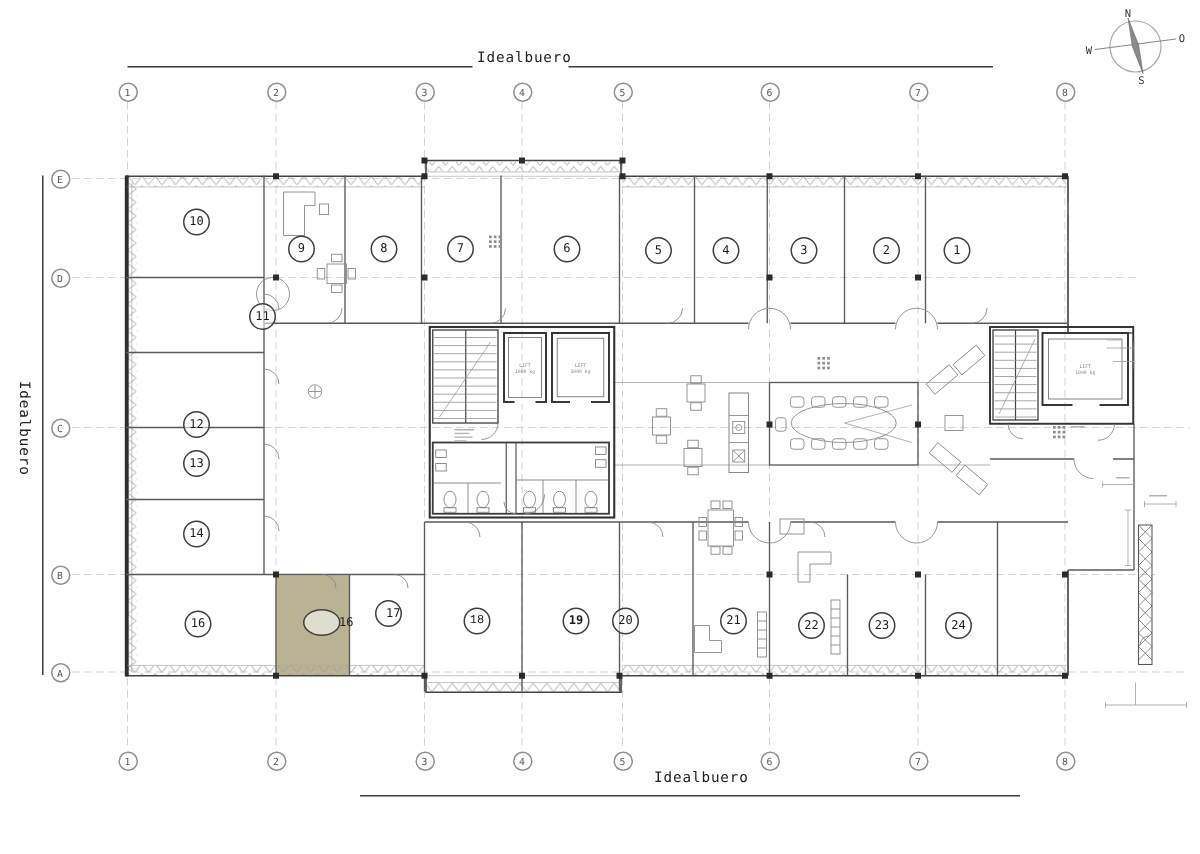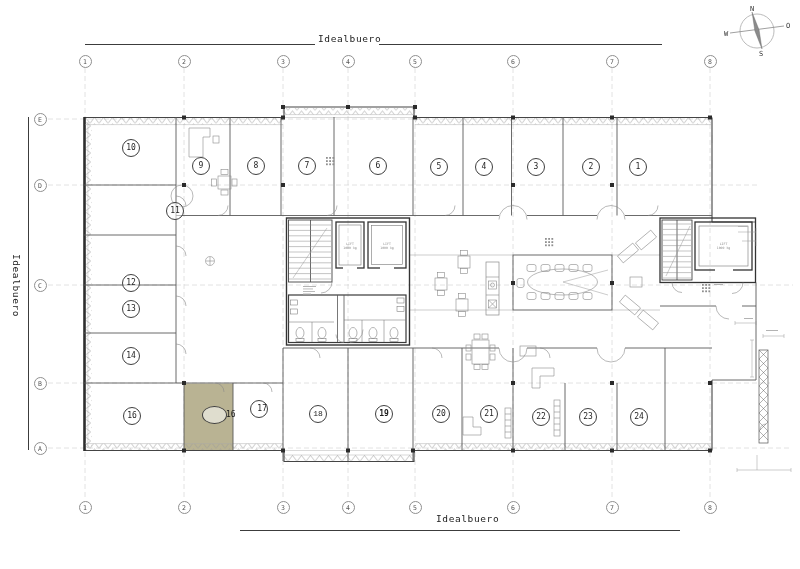--- a/index.html
+++ b/index.html
@@ -331,19 +331,19 @@
   <div class="rm" style="left:122px;top:139px;">10</div>
   <div class="rm" style="left:122px;top:202px;margin-left:44px;">11</div>
   <div class="rm" style="left:122px;top:249px;margin-top:25px;">12</div>
   <div class="rm" style="left:122px;top:300px;">13</div>
   <div class="rm" style="left:122px;top:347px;">14</div>
   <div class="rm" style="left:123px;top:407px;">16</div>
   <div class="rm" style="left:202px;top:406px;padding-left:23px;">16</div>
   <div class="rm" style="left:250px;top:400px;text-align:right;">17</div>
   <div class="rm" style="left:309px;top:405px;font-family:Liberation Mono, monospace;">18</div>
   <div class="rm" style="left:375px;top:405px;font-weight:bold;">19</div>
-  <div class="rm" style="left:432px;top:405px;">20</div>
+  <div class="rm" style="left:408px;top:405px;">20</div>
   <div class="rm" style="left:480px;top:405px;">21</div>
   <div class="rm" style="left:532px;top:408px;">22</div>
   <div class="rm" style="left:579px;top:408px;">23</div>
   <div class="rm" style="left:630px;top:408px;">24</div>
 
 </div>
 
 </body></html>

